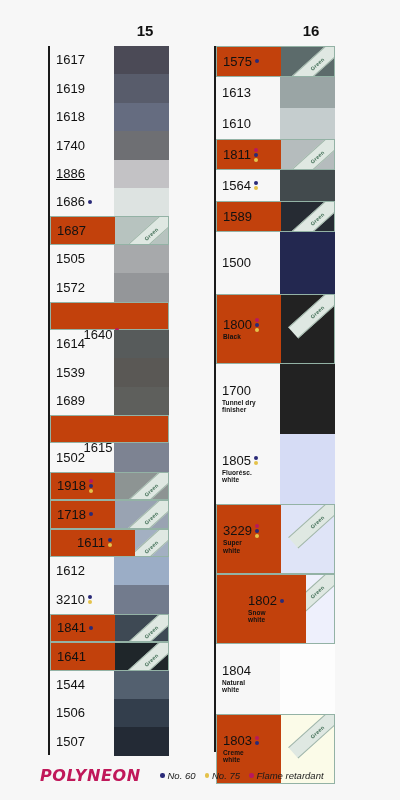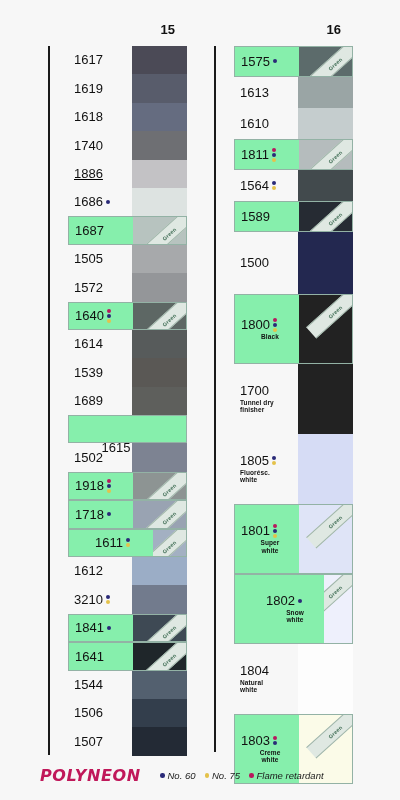--- a/index.html
+++ b/index.html
@@ -8,50 +8,49 @@
     background:#f7f7f7;
     font-family:"Liberation Sans","DejaVu Sans",sans-serif;
     overflow:hidden;
     position:relative;
   }
   .page{position:relative;width:400px;height:800px;}
 
   
   .col-header{
     position:absolute;top:22px;
-    font-size:13px;font-weight:bold;color:#111;
-    text-align:right;width:60px;
+    font-size:15px;font-weight:bold;color:#111;
+    text-align:center;width:60px;
   }
   #hdr-15{left:115px;}
   #hdr-16{left:281px;}
 
   
   .column{position:absolute;top:46px;}
   #col-left{left:48px;width:144px;}
   #col-right{left:214px;width:144px;}
   .col-rule{
     position:absolute;left:0;top:0;width:2px;
     background:#1a1a1a;
   }
   #col-left .col-rule{height:709px;}
   #col-right .col-rule{height:706px;}
 
   
   .row{
     position:relative;
     box-sizing:border-box;
     display:flex;align-items:center;
-    margin-left:20px;
+    margin-left:2px;
     width:119px;
     background:transparent;
   }
   .row.hl{
     border:1px solid #93b2a5;
-    background:#86efac;
-    text-align:center;
+    background:#c2410c;
   }
   .row-label{
     position:relative;
     width:64px;
     flex:0 0 64px;
     padding-left:6px;
     box-sizing:border-box;
     display:flex;flex-direction:column;justify-content:center;
   }
   .code-line{display:flex;align-items:center;gap:3px;}
@@ -218,21 +217,21 @@
         <div class="row" style="height: 28.4px;">
           <div class="row-label">
             <div class="code-line">
               <span class="code">1572</span>
             </div>
           </div>
           <div class="swatch">
             <div class="fill" style="background: rgb(148, 150, 153);"></div>
           </div>
         </div>
-        <div class="row hl" style="height: 28.4px;">
+        <div class="row hl" style="height: 28.4px; flex-direction: column;">
           <div class="row-label">
             <div class="code-line">
               <span class="code">1640</span>
               <span class="dots">
                 <span class="dot flame"></span>
                 <span class="dot c60"></span>
                 <span class="dot c75"></span>
               </span>
             </div>
           </div>
@@ -595,21 +594,21 @@
             <div class="name">Fluorésc.
 white</div>
           </div>
           <div class="swatch">
             <div class="fill" style="background: rgb(214, 220, 245);"></div>
           </div>
         </div>
         <div class="row hl" style="height: 70px;">
           <div class="row-label">
             <div class="code-line">
-              <span class="code">1801</span>
+              <span class="code">3229</span>
               <span class="dots">
                 <span class="dot flame"></span>
                 <span class="dot c60"></span>
                 <span class="dot c75"></span>
               </span>
             </div>
             <div class="name">Super
 white</div>
           </div>
           <div class="swatch">

